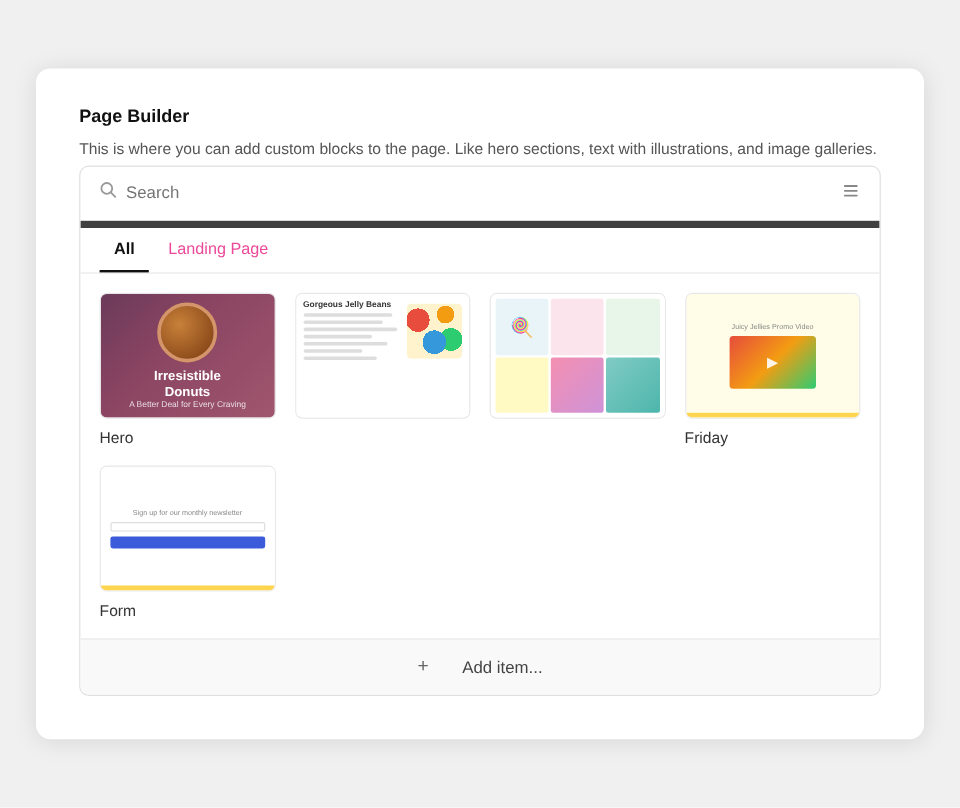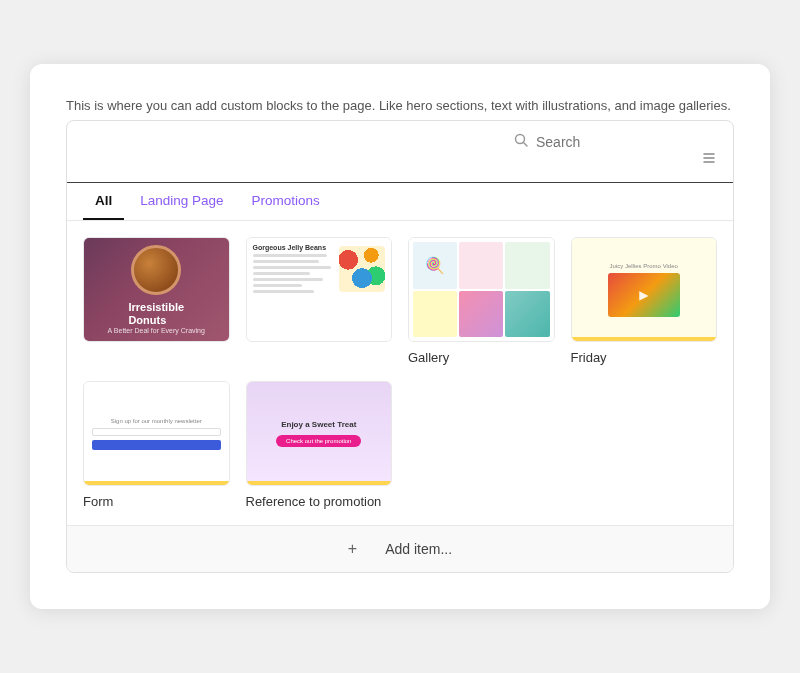--- a/index.html
+++ b/index.html
@@ -32,25 +32,24 @@
       margin-bottom: 5px;
     }
     .builder-panel {
       border: 1px solid #e0e0e0;
       border-radius: 8px;
       overflow: hidden;
       background: #fff;
     }
     .search-bar {
       display: flex;
-      align-items: flex-end;
+      align-items: flex-start;
       justify-content: space-between;
       padding: 12px 16px;
-      border-bottom: 1px solid #404040;
-      flex-direction: column;
+      border-bottom: 6px solid #404040;
     }
     .search-left {
       display: flex;
       align-items: center;
       gap: 8px;
       flex: 1;
     }
     .search-icon {
       color: #999;
       font-size: 14px;
@@ -71,21 +70,21 @@
     .tabs-row {
       display: flex;
       align-items: flex-end;
       padding: 0 16px;
       border-bottom: 1px solid #e8e8e8;
       gap: 4px;
     }
     .tab {
       padding: 10px 12px;
       font-size: 13.5px;
-      color: #8b5cf6;
+      color: #ec4899;
       cursor: pointer;
       border-bottom: 2px solid transparent;
       white-space: nowrap;
     }
     .tab.active {
       color: #111;
       font-weight: 600;
       border-bottom: 2px solid #111;
     }
     .grid-area {
@@ -127,21 +126,21 @@
       height: 50px;
       background: radial-gradient(circle at 35% 35%, #c8813a, #7a3a10);
       border-radius: 50%;
       border: 3px solid #d4956a;
       margin-bottom: 6px;
     }
     .hero-text-big {
       font-size: 11px;
       font-weight: 800;
       color: #fff;
-      text-align: left;
+      text-align: center;
       line-height: 1.2;
     }
     .hero-text-small {
       font-size: 7px;
       color: rgba(255,255,255,0.8);
       text-align: center;
     }
     
     .twi-preview {
       background: #fff;
@@ -346,20 +345,21 @@
     }
     .add-item-plus {
       font-size: 16px;
       color: #666;
     }
   </style>
 </head>
 <body>
 
 <div class="outer-container">
+  <div class="page-title">Page Builder</div>
   <div class="page-description">This is where you can add custom blocks to the page. Like hero sections, text with illustrations, and image galleries.</div>
 
   <div class="builder-panel">
 
     <div class="search-bar">
       <div class="search-left">
         <span class="search-icon">
           <svg width="14" height="14" viewBox="0 0 14 14" fill="none">
             <circle cx="6" cy="6" r="4.5" stroke="#999" stroke-width="1.5"></circle>
             <line x1="9.5" y1="9.5" x2="13" y2="13" stroke="#999" stroke-width="1.5" stroke-linecap="round"></line>
@@ -372,33 +372,33 @@
           <line x1="3" y1="4" x2="13" y2="4" stroke="#888" stroke-width="1.5" stroke-linecap="round"></line>
           <line x1="3" y1="8" x2="13" y2="8" stroke="#888" stroke-width="1.5" stroke-linecap="round"></line>
           <line x1="3" y1="12" x2="13" y2="12" stroke="#888" stroke-width="1.5" stroke-linecap="round"></line>
         </svg>
       </span>
     </div>
 
     <div class="tabs-row">
       <div class="tab active">All</div>
       <div class="tab">Landing Page</div>
-      <div class="tab">Promotions</div>
     </div>
 
     <div class="grid-area">
 
       <div class="block-item">
         <div class="block-preview">
           <div class="hero-preview">
             <div class="hero-circle"></div>
             <div class="hero-text-big">Irresistible<br>Donuts</div>
             <div class="hero-text-small">A Better Deal for Every Craving</div>
           </div>
         </div>
+        <div class="block-label">Hero</div>
       </div>
 
       <div class="block-item">
         <div class="block-preview">
           <div class="twi-preview">
             <div class="twi-text-col">
               <div class="twi-title-line">Gorgeous Jelly Beans</div>
               <div class="twi-line" style="width:90%"></div>
               <div class="twi-line" style="width:80%"></div>
               <div class="twi-line" style="width:95%"></div>
@@ -416,21 +416,20 @@
         <div class="block-preview">
           <div class="gallery-preview">
             <div class="gallery-cell-1">🍭</div>
             <div class="gallery-cell-2"></div>
             <div class="gallery-cell-3"></div>
             <div class="gallery-cell-4"></div>
             <div class="gallery-cell-5"></div>
             <div class="gallery-cell-6"></div>
           </div>
         </div>
-        <div class="block-label">Gallery</div>
       </div>
 
       <div class="block-item">
         <div class="block-preview" style="position:relative;">
           <div class="video-preview">
             <div class="video-text-header">Juicy Jellies Promo Video</div>
             <div class="video-thumb"></div>
           </div>
           <div class="video-yellow-bar"></div>
         </div>
@@ -442,30 +441,20 @@
           <div class="form-preview">
             <div class="form-text-tiny">Sign up for our monthly newsletter</div>
             <div class="form-input-mock"></div>
             <div class="form-btn-mock"></div>
           </div>
           <div class="form-yellow-bar"></div>
         </div>
         <div class="block-label">Form</div>
       </div>
 
-      <div class="block-item">
-        <div class="block-preview" style="position:relative;">
-          <div class="rtp-preview">
-            <div class="rtp-title">Enjoy a Sweet Treat</div>
-            <div class="rtp-btn">Check out the promotion</div>
-          </div>
-          <div class="rtp-yellow-bar"></div>
-        </div>
-        <div class="block-label">Reference to promotion</div>
-      </div>
 
     </div>
 
     <div class="add-item-bar">
       <span class="add-item-plus">+</span>
       <span class="add-item-label">Add item...</span>
     </div>
   </div>
 </div>
 

